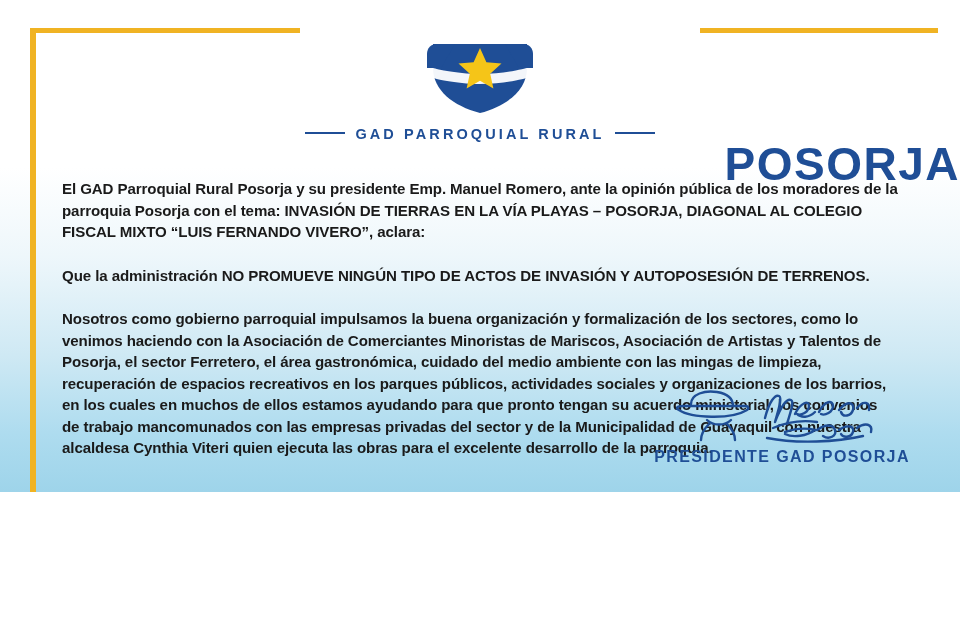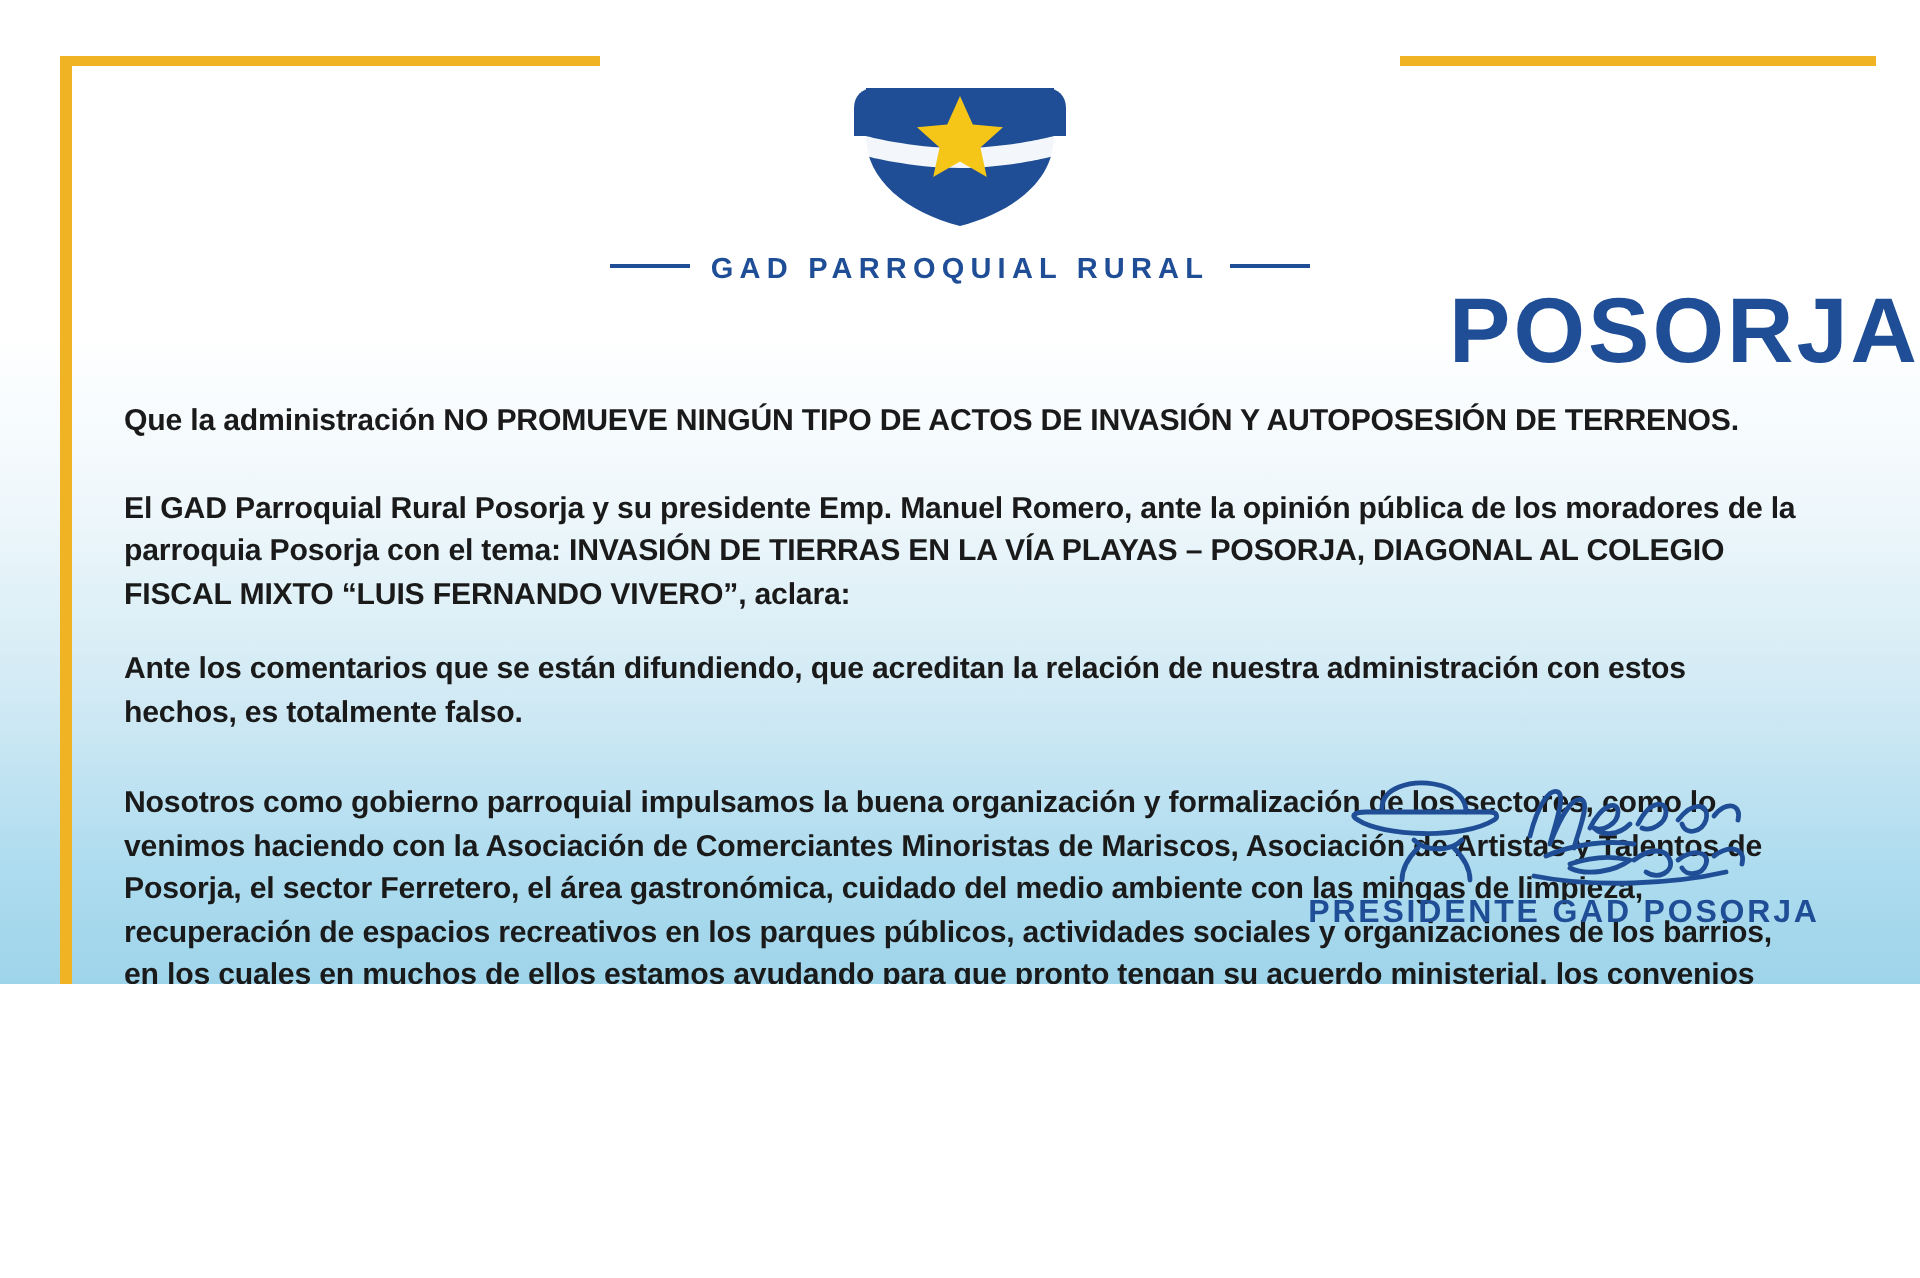--- a/index.html
+++ b/index.html
@@ -147,23 +147,22 @@
         <polygon points="59,10 65.4,24.2 80.5,25.6 69.2,35.7 72.4,50.5 59,42.8 45.6,50.5 48.8,35.7 37.5,25.6 52.6,24.2" fill="#f5c518"></polygon>
       </svg>
     </div>
     <div class="logo-sub">
       <span class="logo-rule"></span><span>GAD PARROQUIAL RURAL</span><span class="logo-rule"></span>
     </div>
     <div class="logo-main">POSORJA</div>
   </div>
 
   <div class="copy">
+    <p class="para p1">El GAD Parroquial Rural Posorja y su presidente Emp. Manuel Romero, ante la opinión pública de los moradores de la parroquia Posorja con el tema: INVASIÓN DE TIERRAS EN LA VÍA PLAYAS – POSORJA, DIAGONAL AL COLEGIO FISCAL MIXTO “LUIS FERNANDO VIVERO”, aclara:</p>
     <p class="para p2">Que la administración NO PROMUEVE NINGÚN TIPO DE ACTOS DE INVASIÓN Y AUTOPOSESIÓN DE TERRENOS.</p>
-    <p class="para p1">El GAD Parroquial Rural Posorja y su presidente Emp. Manuel Romero, ante la opinión pública de los moradores de la parroquia Posorja con el tema: INVASIÓN DE TIERRAS EN LA VÍA PLAYAS – POSORJA, DIAGONAL AL COLEGIO FISCAL MIXTO “LUIS FERNANDO VIVERO”, aclara:</p>
-    <p class="para p3">Ante los comentarios que se están difundiendo, que acreditan la relación de nuestra administración con estos hechos, es totalmente falso.</p>
     <p class="para p4">Nosotros como gobierno parroquial impulsamos la buena organización y formalización de los sectores, como lo venimos haciendo con la Asociación de Comerciantes Minoristas de Mariscos, Asociación de Artistas y Talentos de Posorja, el sector Ferretero, el área gastronómica, cuidado del medio ambiente con las mingas de limpieza, recuperación de espacios recreativos en los parques públicos, actividades sociales y organizaciones de los barrios, en los cuales en muchos de ellos estamos ayudando para que pronto tengan su acuerdo ministerial, los convenios de trabajo mancomunados con las empresas privadas del sector y de la Municipalidad de Guayaquil con nuestra alcaldesa Cynthia Viteri quien ejecuta las obras para el excelente desarrollo de la parroquia.</p>
   </div>
 
   <div class="signature">
     <div class="sig-art">
       <svg width="250" height="62" viewBox="0 0 250 62" xmlns="http://www.w3.org/2000/svg">
         <g fill="none" stroke="#1f4e96" stroke-width="2.4" stroke-linecap="round" stroke-linejoin="round">
           <path d="M34 20 C34 10 48 6 60 8 C72 10 76 16 76 22"></path>
           <path d="M22 26 C34 34 74 36 90 26 C92 25 92 22 88 22 L26 22 C20 22 18 24 22 26 Z"></path>
           <path d="M52 40 C48 44 44 50 44 56"></path>

